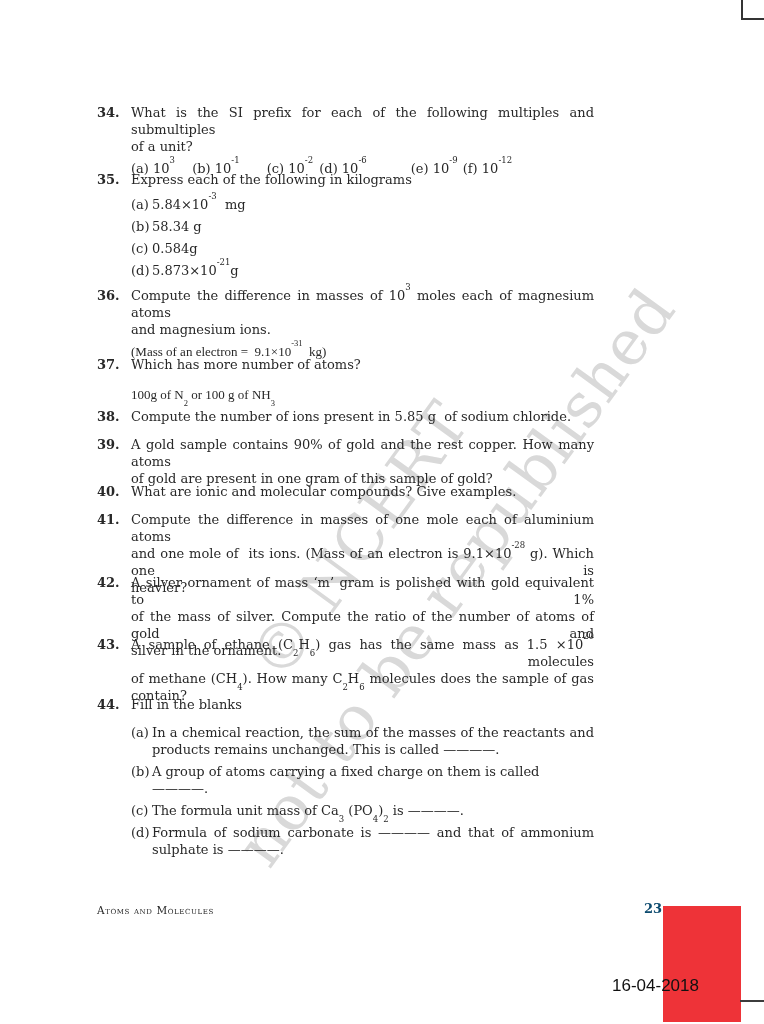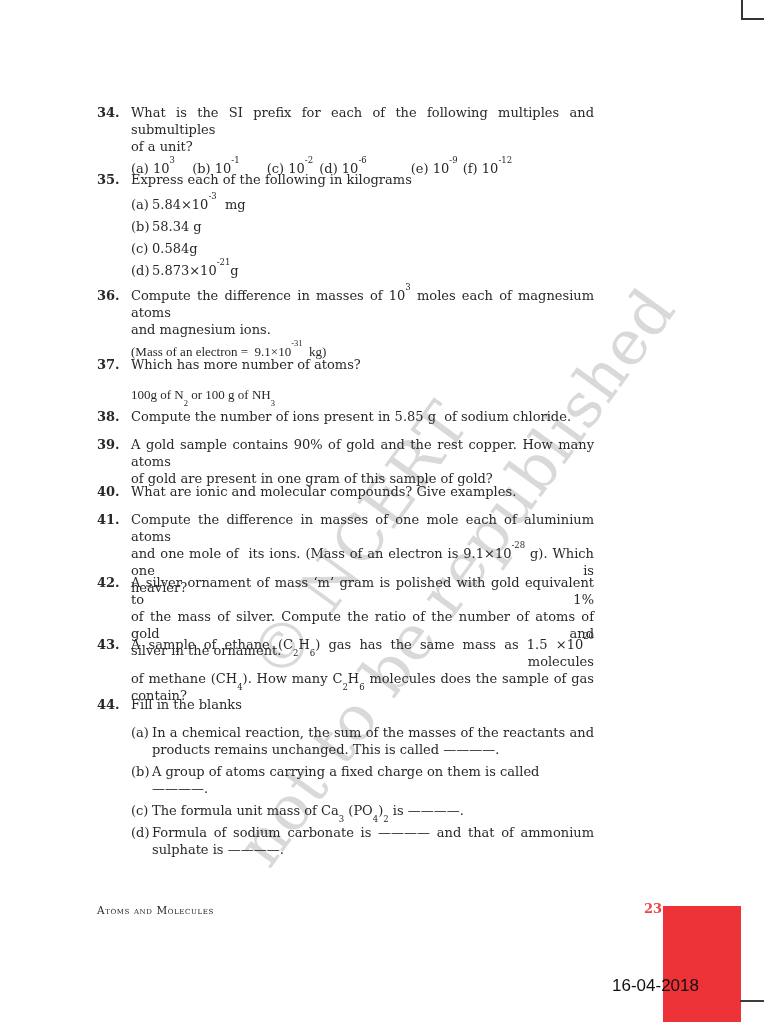--- a/index.html
+++ b/index.html
@@ -45,21 +45,21 @@
   .note { margin-top:5px; line-height:17px;font-family:Liberation Serif, serif; }
   #q37 .note { margin-top:13px; }
   #q44 .subitems { margin-top:11px; }
   
   .footer-chapter {
     position:absolute; left:97px; top:904px; z-index:2;
     font-variant:small-caps; font-size:10.5px; letter-spacing:0.6px; color:#1f1f1f;
   }
   .footer-page {
     position:absolute; left:644px; top:901px; z-index:2;
-    font-weight:bold; font-size:13px; color:#ef4444;
+    font-weight:bold; font-size:13px; color:#0c4a6e;
   }
   .red-block { position:absolute; left:663px; top:906px; width:78px; height:116px; z-index:2; }
   .date-stamp {
     position:absolute; left:612px; top:976px; z-index:3;
     font-family:"Liberation Sans", sans-serif; font-size:17px; color:#111111;
   }
   .bottom-line { position:absolute; left:740px; top:1000px; width:24px; height:2px; background:#3c3c3c; z-index:3; }
 </style>
 </head>
 <body>

